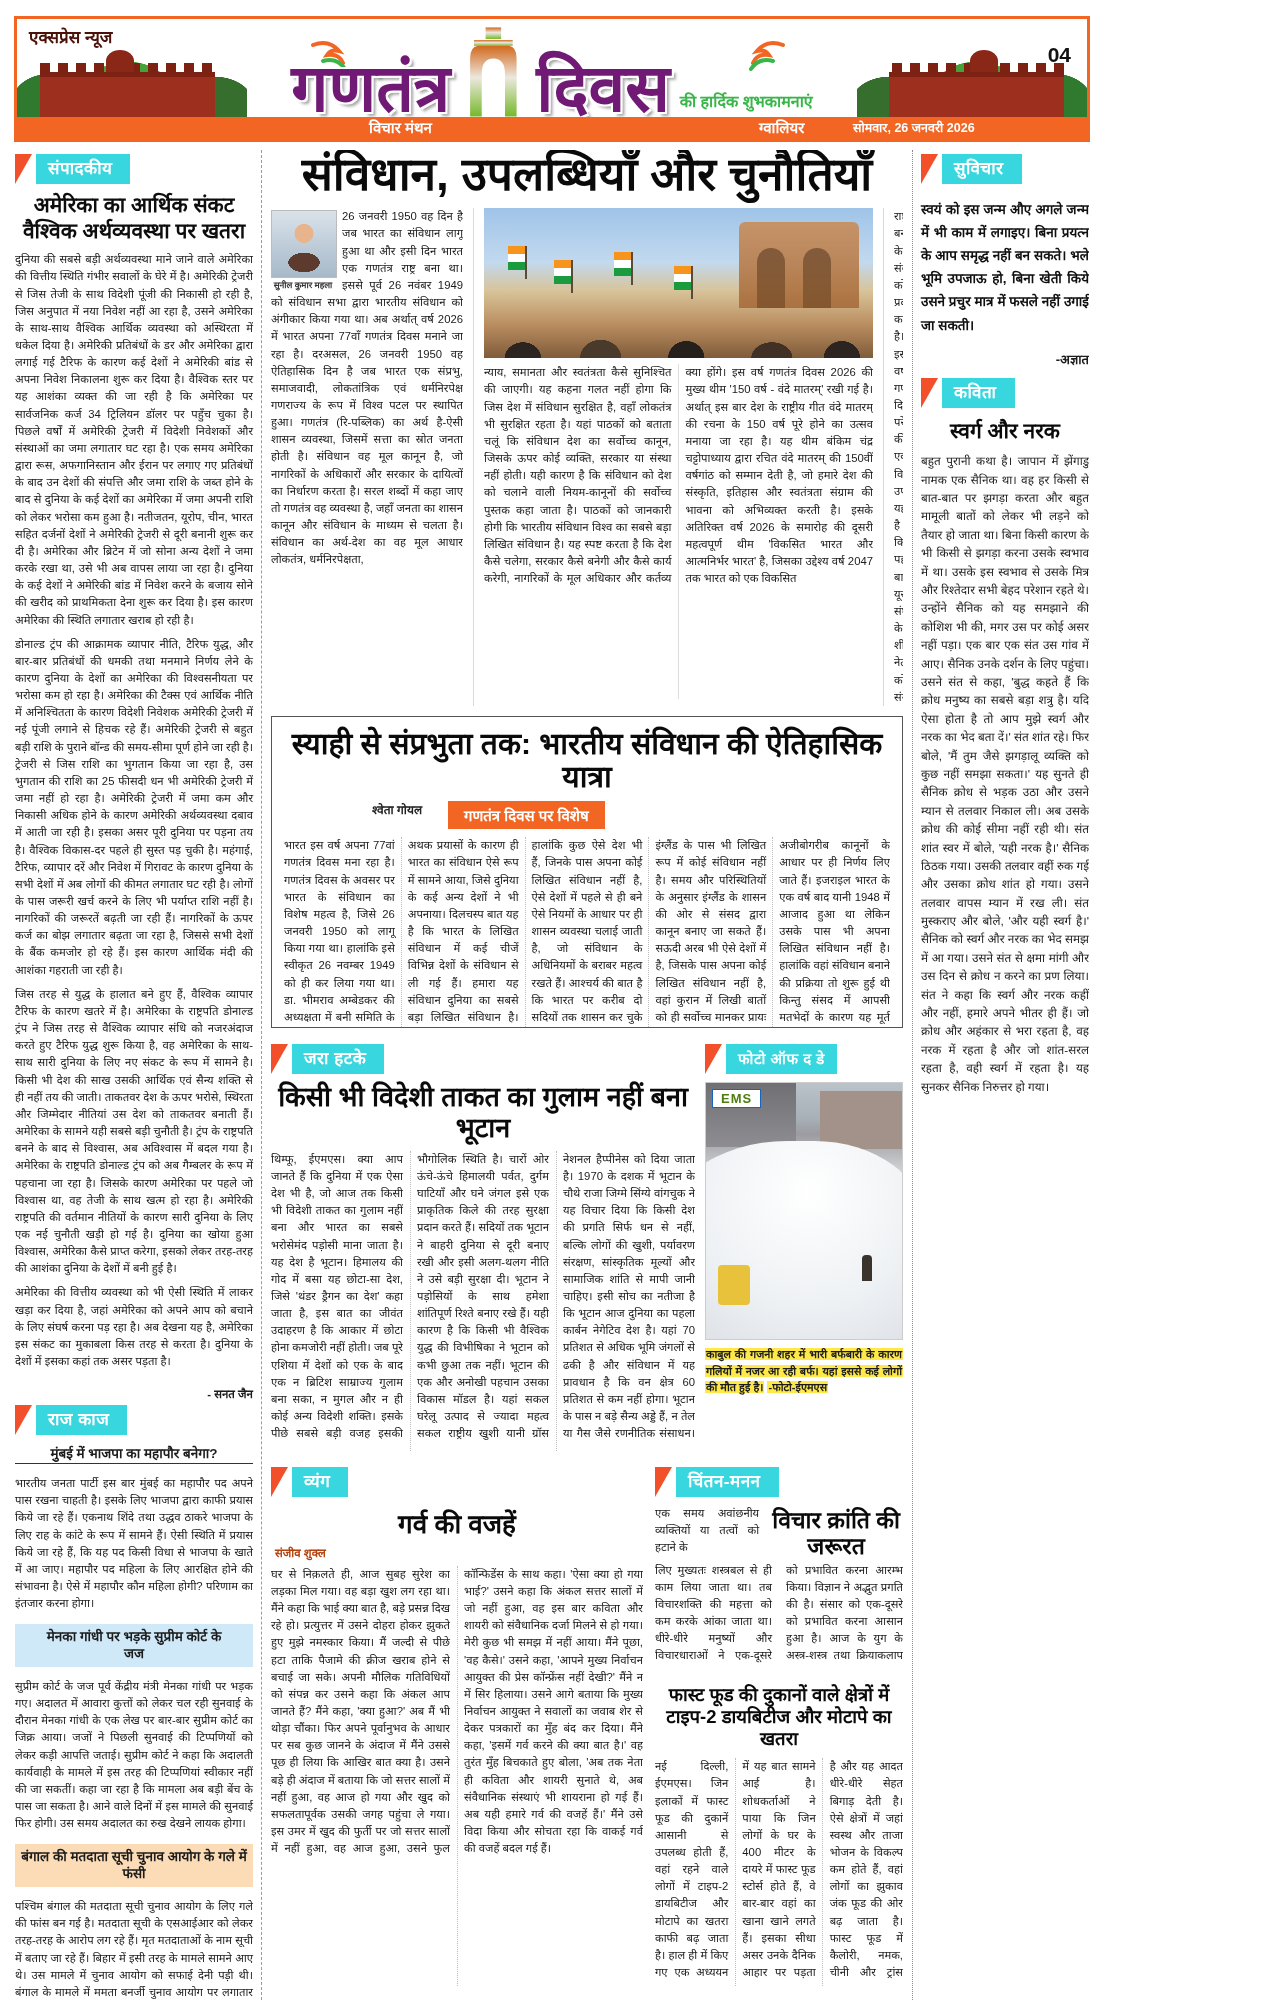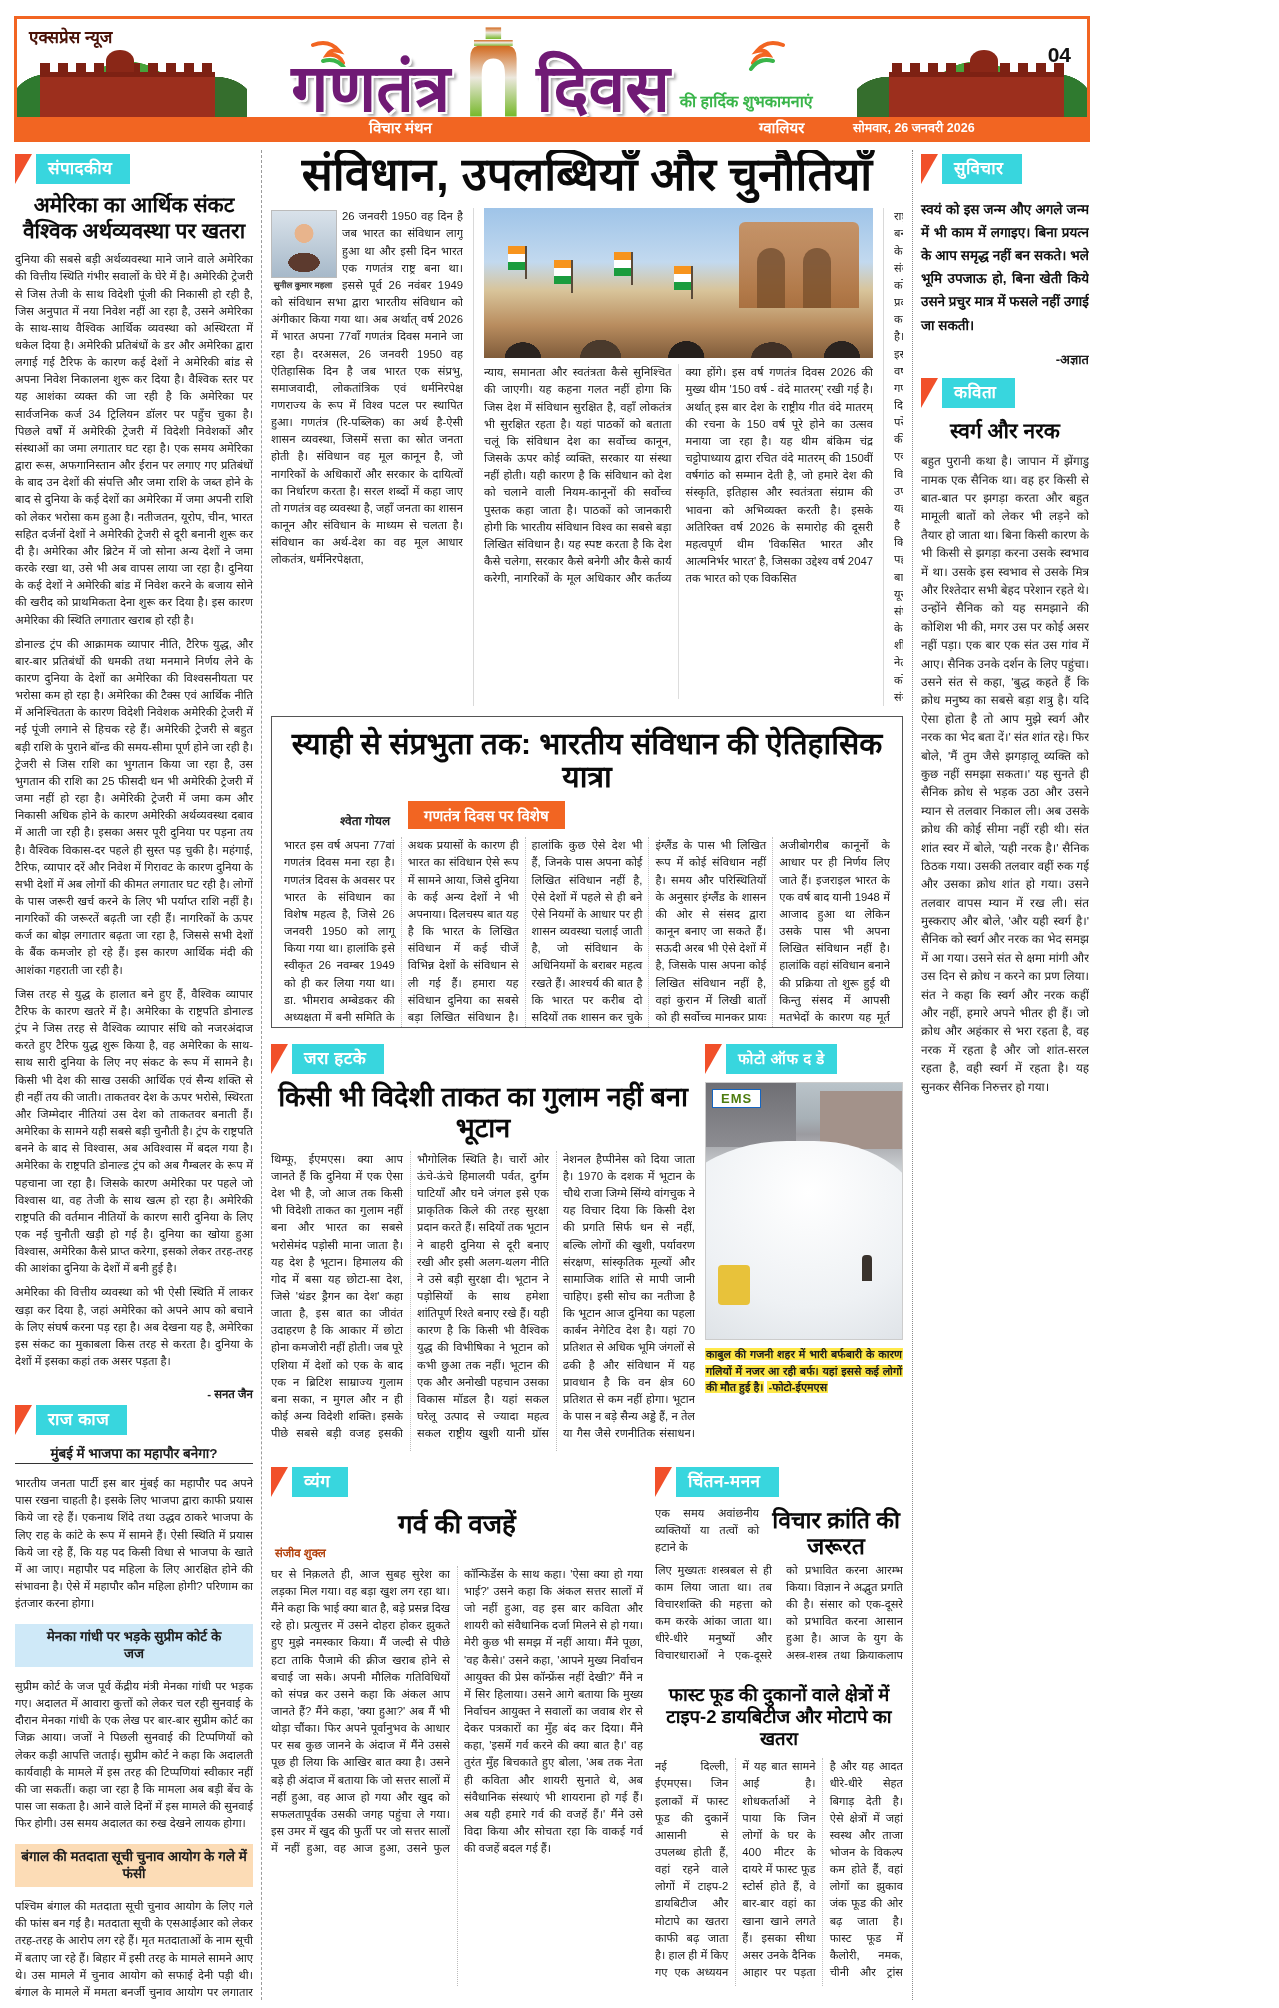--- a/index.html
+++ b/index.html
@@ -90,21 +90,21 @@
                  radial-gradient(ellipse 30px 28px at 92% 100%, #2b2420 60%, transparent 61%); }
   .flag { position:absolute; width:17px; height:33px; }
   .flag::before { content:""; position:absolute; left:0; top:0; right:0; height:24px;
       background:linear-gradient(180deg,#f7941d 0 33%, #fff 33% 66%, #1a9c3e 66% 100%); }
   .flag::after { content:""; position:absolute; right:-2px; top:0; width:2px; height:33px; background:#5a4a3a; }
   .a1-midtxt { column-count:2; column-gap:14px; column-rule:1px solid #ddd; height:335px; overflow:hidden; }
   .c1-txt, .c4-txt { height:498px; overflow:hidden; }
 
   .a2 { border:1px solid #555; margin-top:10px; padding:8px 12px 10px; height:292px; overflow:hidden; }
   .a2 h2 { font-size:30px; font-weight:800; text-align:center; margin:2px 0 8px; line-height:1.1; color:#0a0a0a; }
-  .a2-meta { display:flex; align-items:flex-end; gap:18px; margin:0 0 8px 56px; }
+  .a2-meta { display:flex; align-items:flex-start; gap:26px; margin:0 0 8px 88px; }
   .a2-byline { font-size:12px; font-weight:800; color:#222; }
   .a2-tag { background:#f26522; color:#fff; font-size:15px; font-weight:800; padding:4px 16px; }
   .a2-body { column-count:5; column-gap:13px; column-rule:1px dotted #bbb; height:196px; overflow:hidden; }
 
   .rowE { display:flex; gap:10px; margin-top:12px; }
   .jh { flex:1; overflow:hidden; }
   .jh-h { font-size:27px; font-weight:800; text-align:center; margin:2px 0 8px; line-height:1.12; color:#0a0a0a; }
   .jh-body { column-count:3; column-gap:14px; column-rule:1px dotted #bbb; height:300px; overflow:hidden; }
   .pod { width:198px; flex:0 0 198px; }
   .pod-photo { position:relative; height:256px; overflow:hidden; border:1px solid #ccc;

